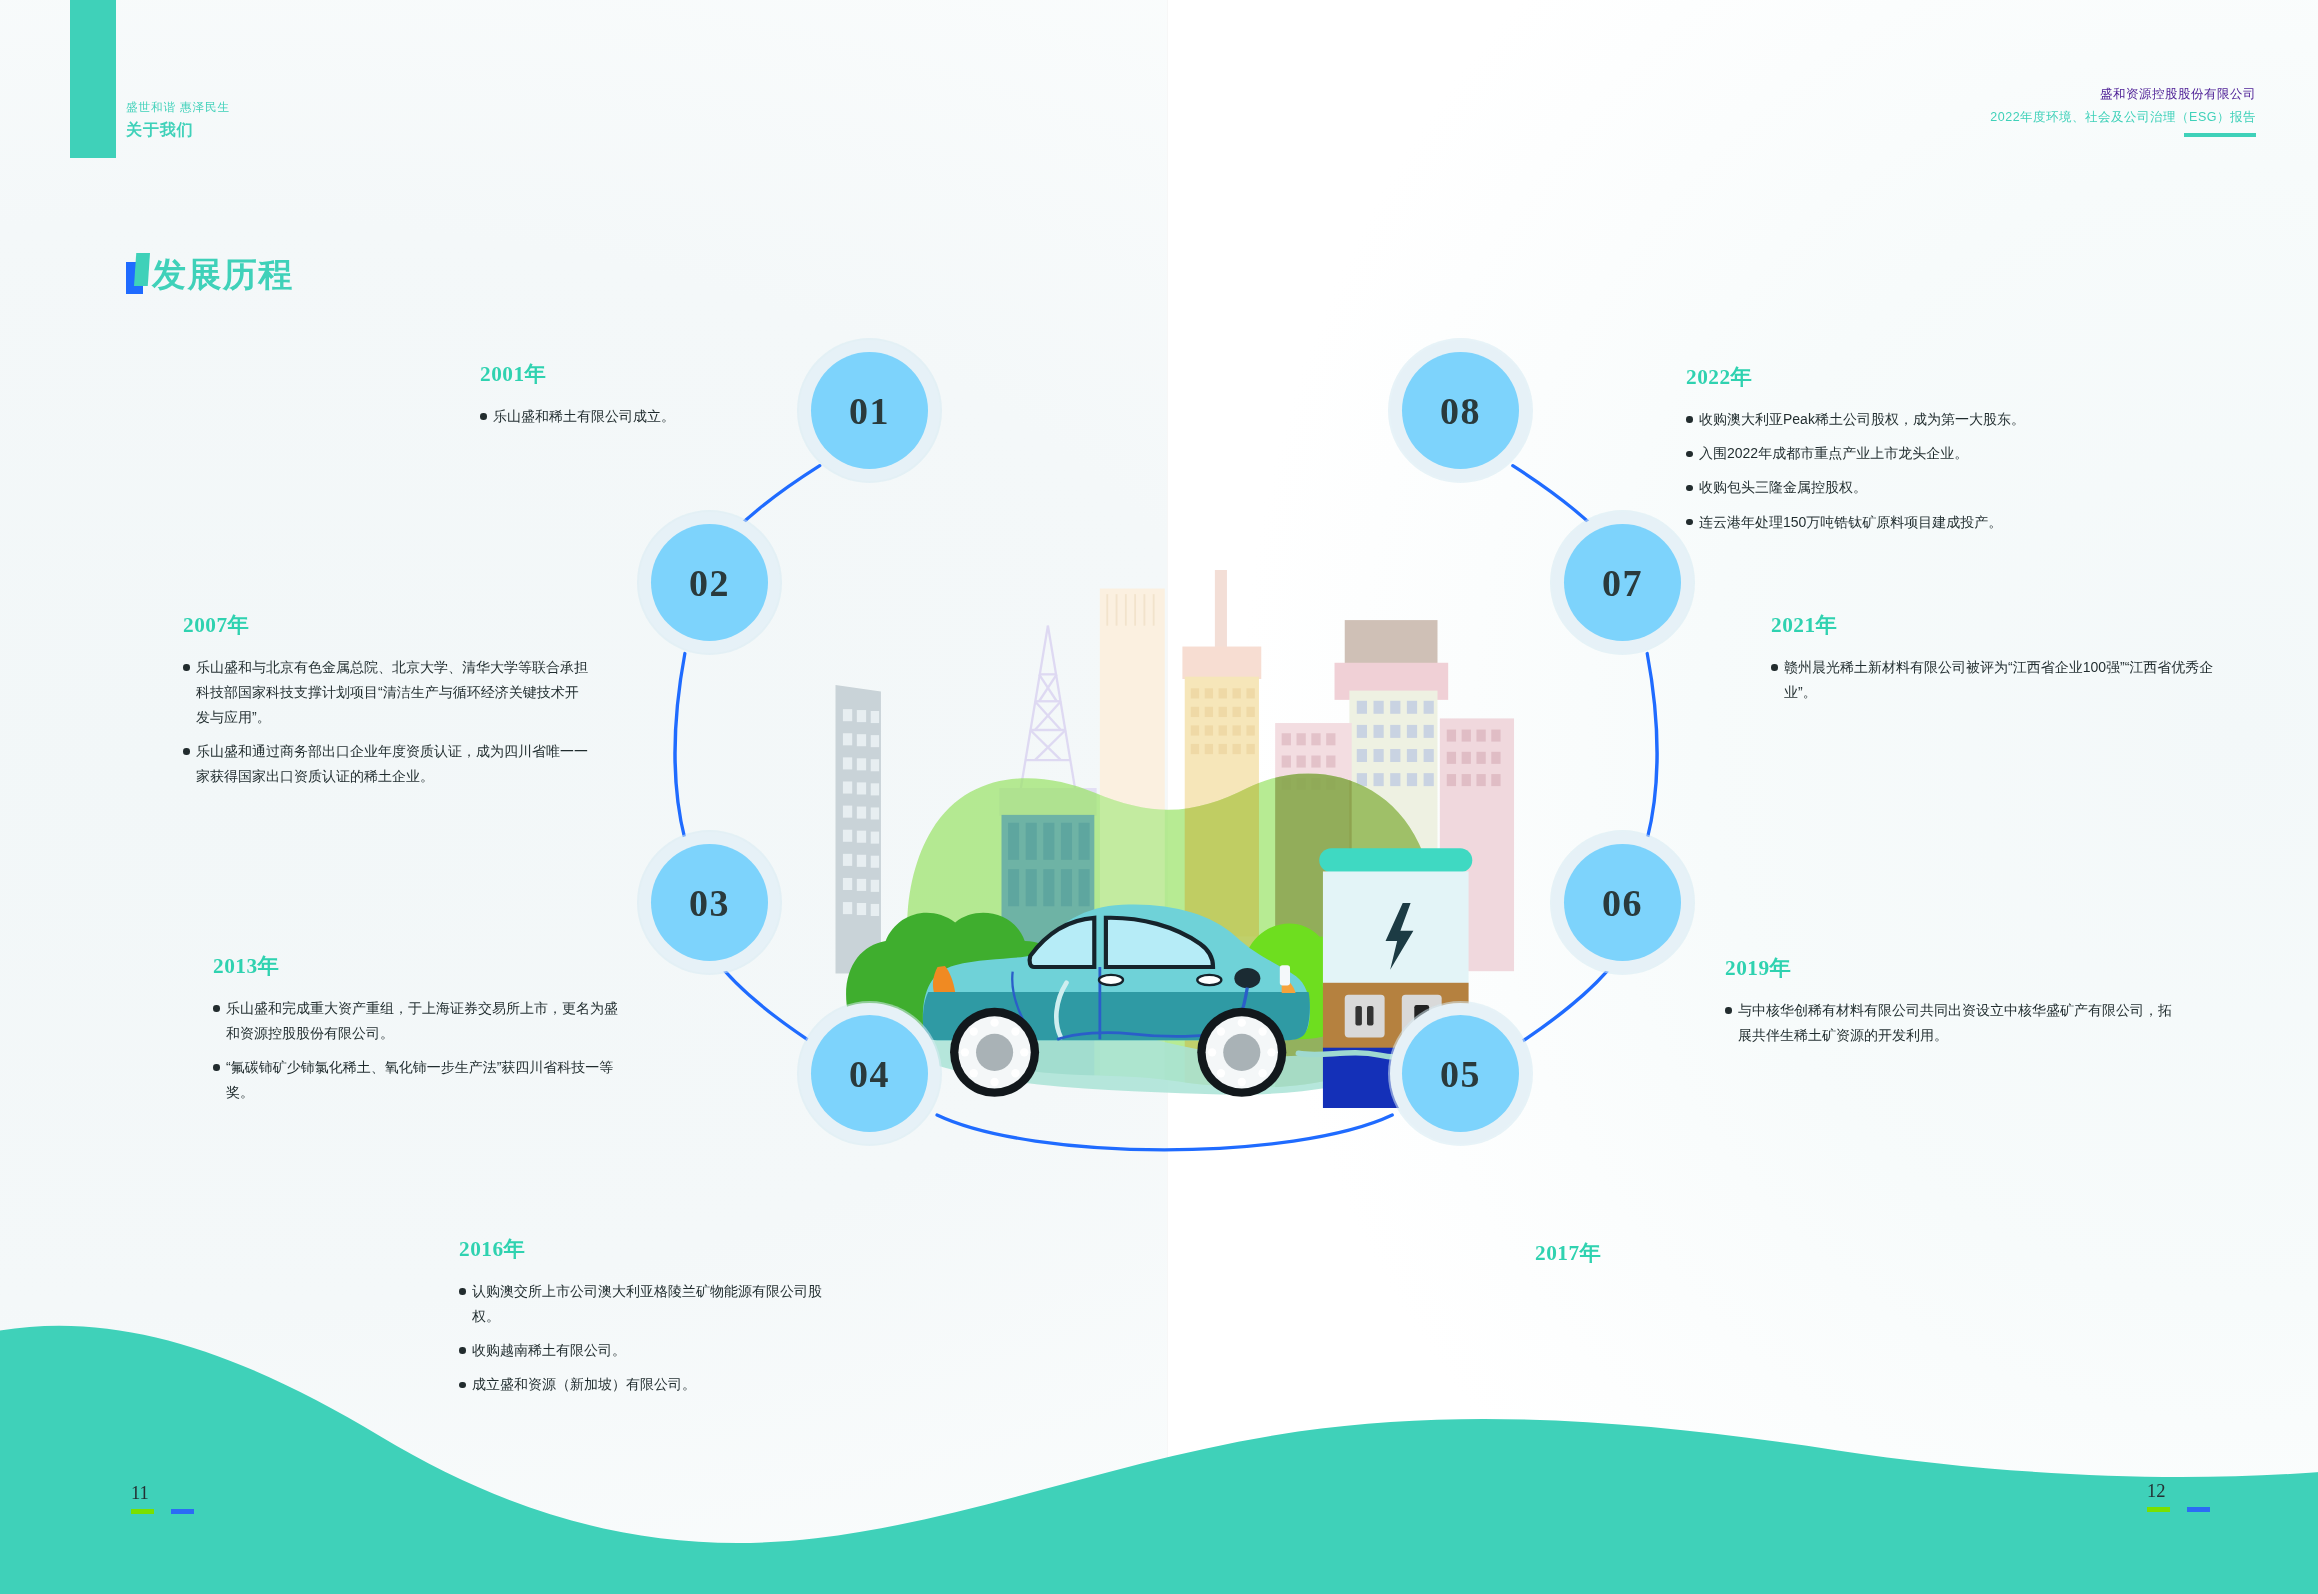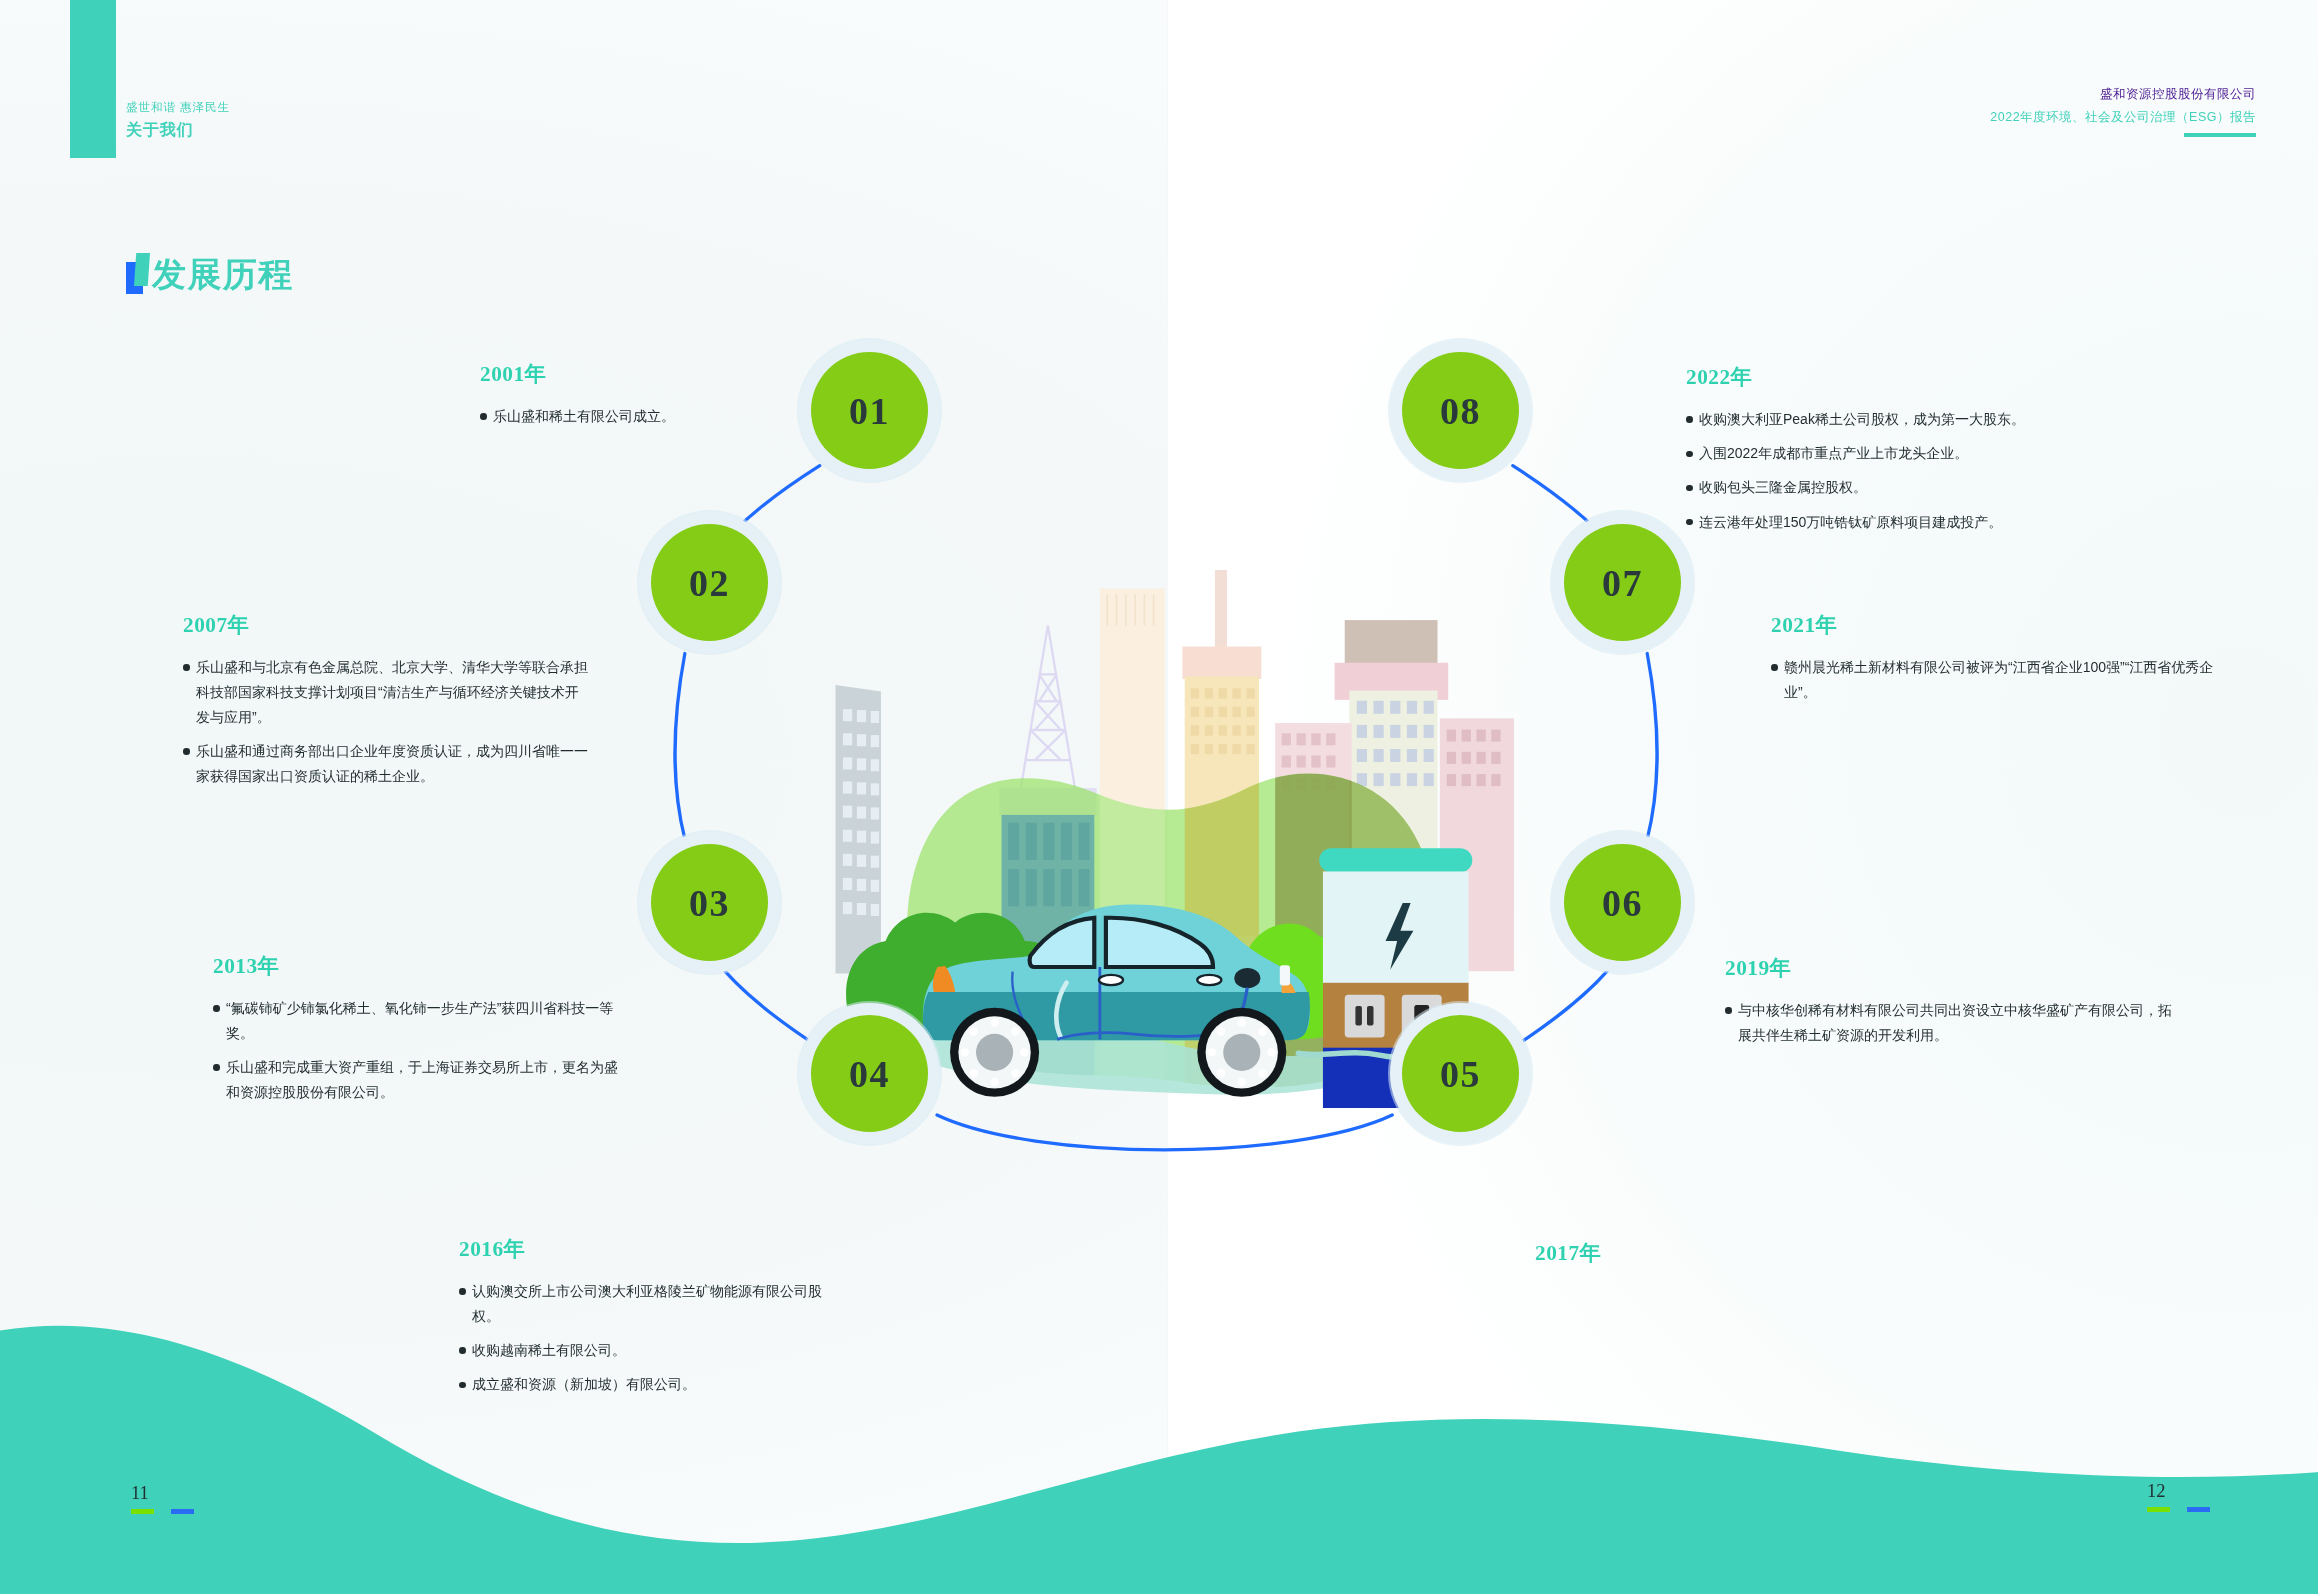--- a/index.html
+++ b/index.html
@@ -78,21 +78,21 @@
   }
 
   
   .ring{
     position:absolute; left:594px; top:352px; width:1145px; height:974px;
   }
   .ring svg{ position:absolute; inset:0; width:100%; height:100%; overflow:visible; }
 
   .node{
     position:absolute; border-radius:50%;
-    background:#84cc16;
+    background:#7dd3fc;
     display:flex; align-items:center; justify-content:center;
     box-shadow:0 0 0 12px #e6f1f7, 0 0 0 14px rgba(214,233,243,0.55);
   }
   .node span{
     font-size:38px; font-weight:700; color:#2a3a3c; letter-spacing:1.4px;
     font-family:"Liberation Serif", serif;
   }
   .node.n1{ left:217px; top:0px;    width:117px; height:117px; }
   .node.n2{ left:57px; top:172px;  width:117px; height:117px; }
   .node.n3{ left:57px; top:492px; width:117px; height:117px; }
@@ -508,25 +508,25 @@
         <span class="txt">乐山盛和通过商务部出口企业年度资质认证，成为四川省唯一一家获得国家出口资质认证的稀土企业。</span>
       </li>
   </ul>
 </div>
 
 <div class="ms ms-2013">
   <div class="yr">2013年</div>
   <ul>
     <li>
         <span class="bullet"></span>
+        <span class="txt">乐山盛和完成重大资产重组，于上海证券交易所上市，更名为盛和资源控股股份有限公司。</span>
+      </li>
+    <li>
+        <span class="bullet"></span>
         <span class="txt">“氟碳铈矿少铈氯化稀土、氧化铈一步生产法”获四川省科技一等奖。</span>
-      </li>
-    <li>
-        <span class="bullet"></span>
-        <span class="txt">乐山盛和完成重大资产重组，于上海证券交易所上市，更名为盛和资源控股股份有限公司。</span>
       </li>
   </ul>
 </div>
 
 <div class="ms ms-2016">
   <div class="yr">2016年</div>
   <ul>
     <li>
         <span class="bullet"></span>
         <span class="txt">认购澳交所上市公司澳大利亚格陵兰矿物能源有限公司股权。</span>

